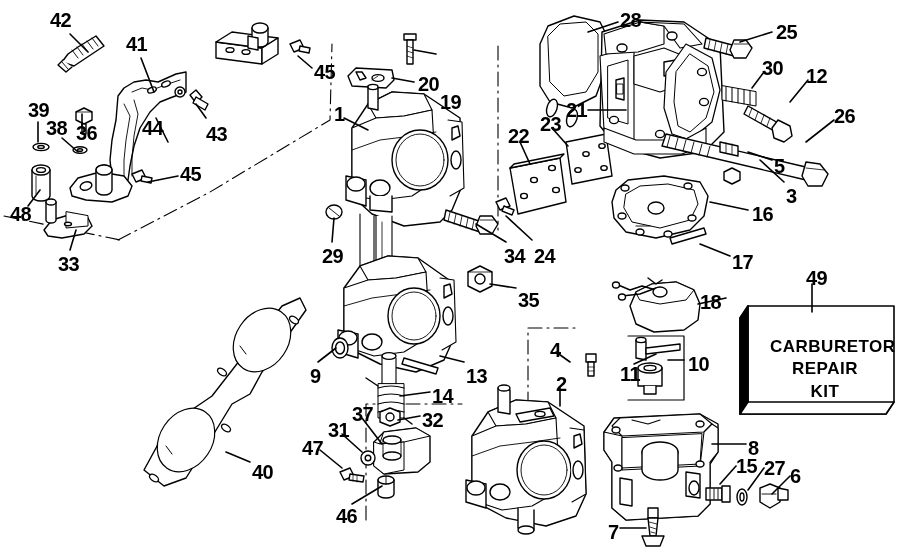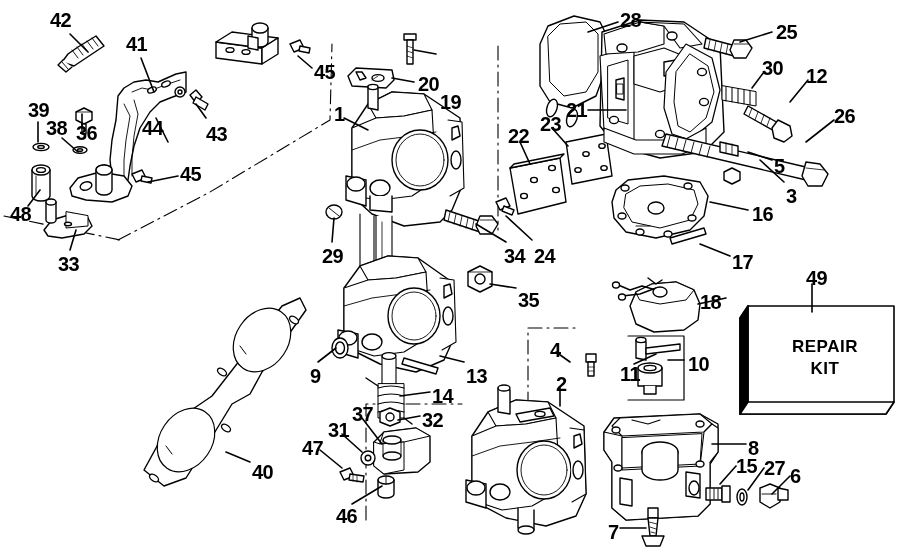--- a/index.html
+++ b/index.html
@@ -641,17 +641,18 @@
       <div class="callout" style="left: 748px; top: 438px;">8</div>
       <div class="callout" style="left: 736px; top: 456px;">15</div>
       <div class="callout" style="left: 764px; top: 458px;">27</div>
       <div class="callout" style="left: 790px; top: 466px;">6</div>
       <div class="callout" style="left: 336px; top: 506px;">46</div>
       <div class="callout" style="left: 252px; top: 462px;">40</div>
       <div class="callout" style="left: 608px; top: 522px;">7</div>
     </div>
 
   <div class="kitbox-text" style="left:770px; top:336px; width:110px;">
+    <div>CARBURETOR</div>
     <div>REPAIR</div>
     <div>KIT</div>
   </div>
 
 </div>
 
 </body></html>

